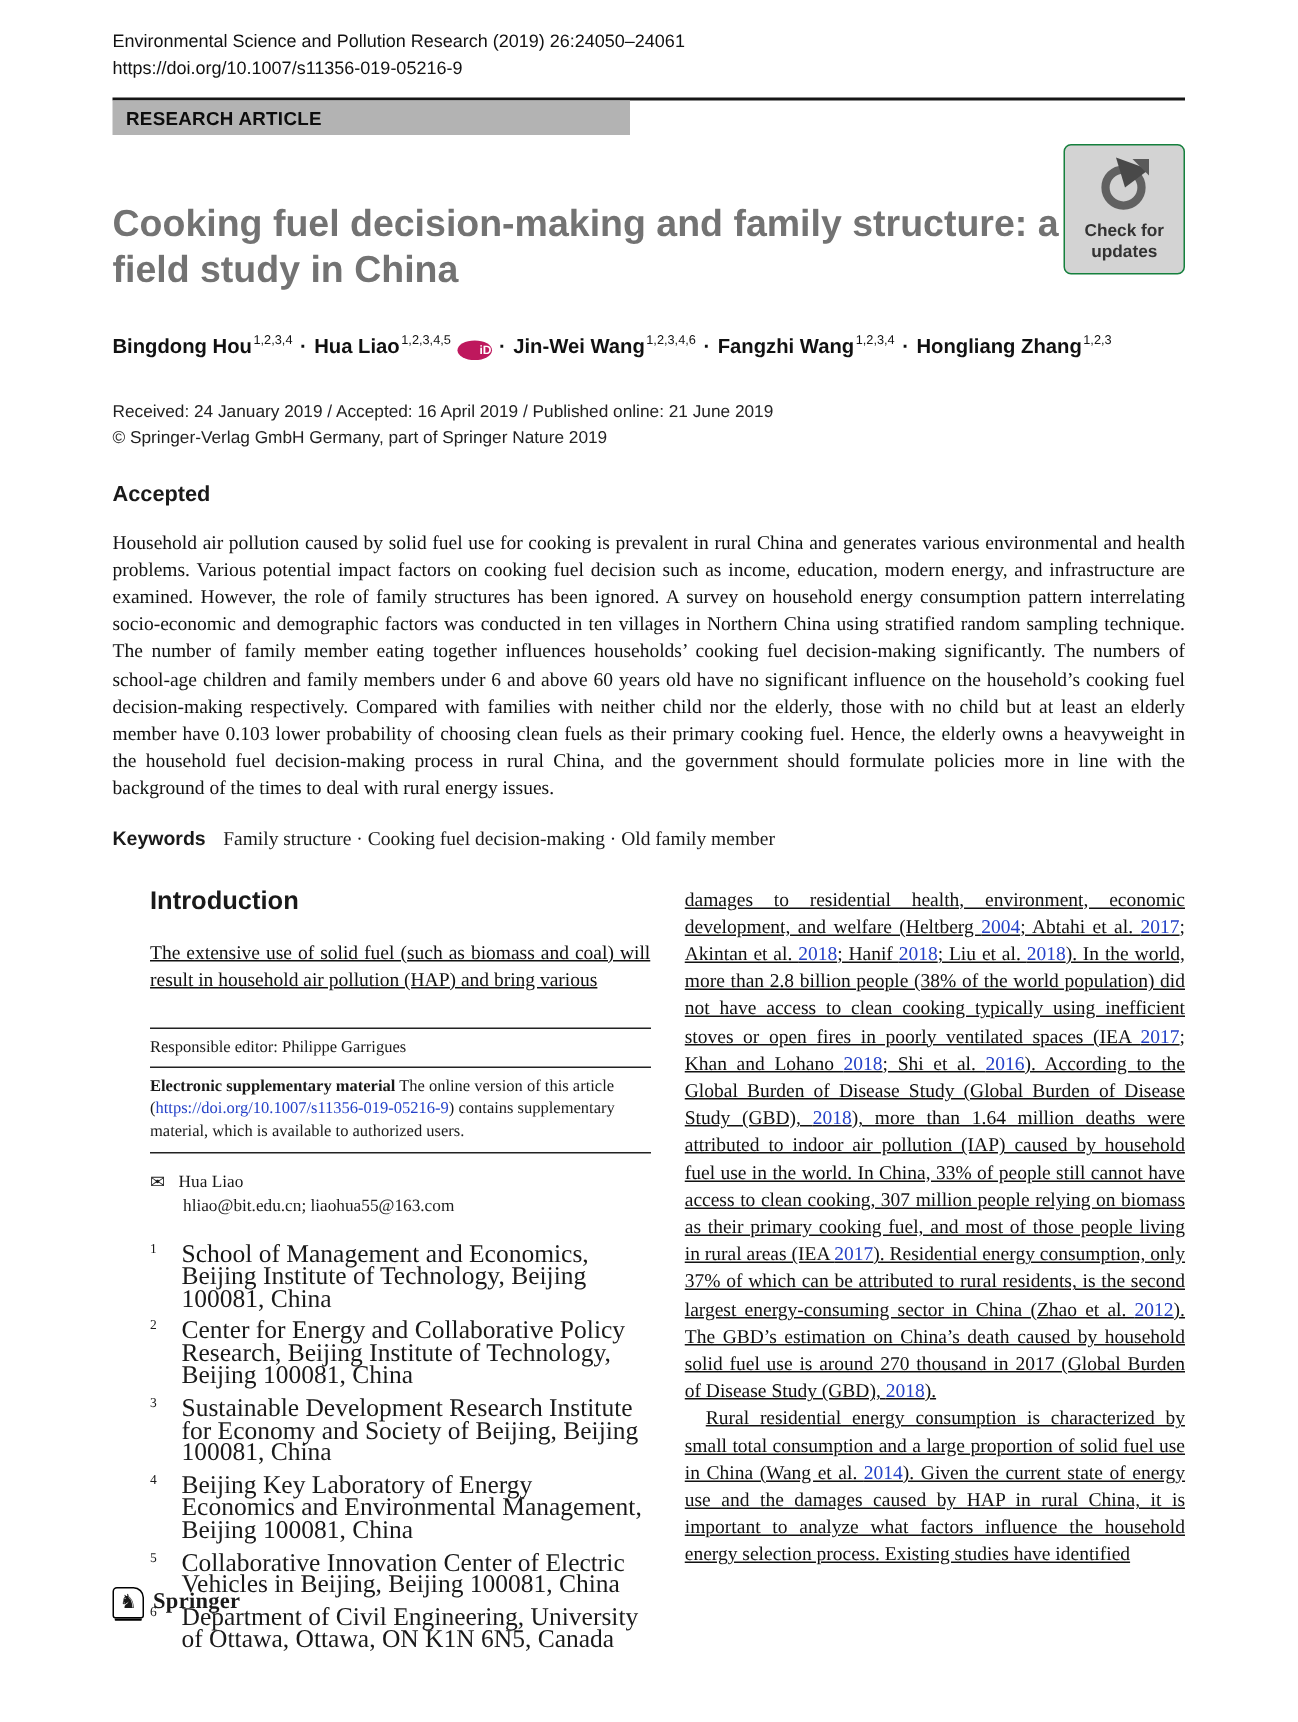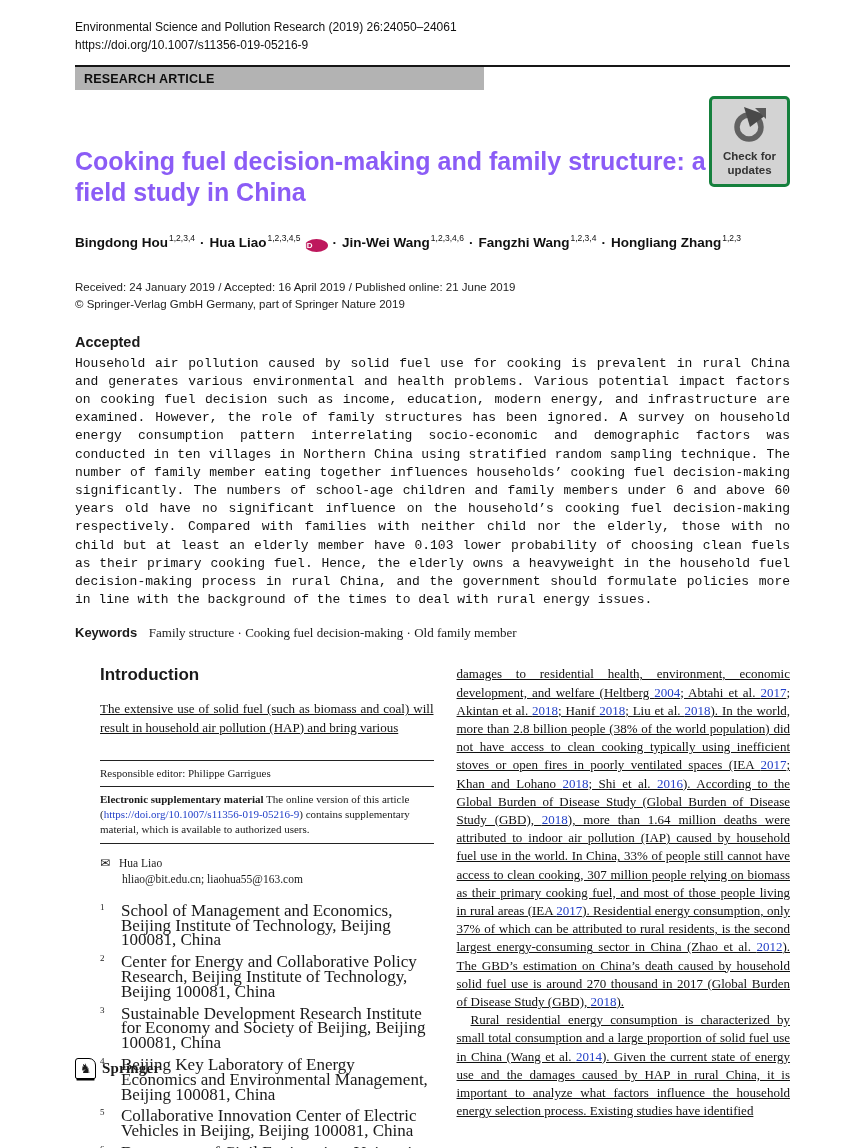--- a/index.html
+++ b/index.html
@@ -7,49 +7,49 @@
   body { background:#888; font-family:"Liberation Sans", sans-serif; }
   .page {
     position:relative; width:865px; height:1148px; margin:0 auto;
     background:#ffffff; color:#1a1a1a; overflow:hidden;
     padding:18px 75px 0 75px;
   }
   
   .jline { font-size:12px; line-height:18px; color:#111; }
   .rule-top { border-top:2.5px solid #161616; margin-top:11px; }
   .type-bar {
-    width:409px; background:#b3b3b3; padding:5px 9px 4px;
+    width:345px; background:#b3b3b3; padding:5px 9px 4px;
     font-size:12.5px; font-weight:bold; letter-spacing:.2px; color:#0d0d0d;
   }
   
   .check-badge {
     position:absolute; top:96px; right:75px; width:81px;
-    background:#d3d3d3; border:3px solid #15803d; border-radius:5px;
+    background:#d3d3d3; border:1px solid #15803d; border-radius:5px;
     text-align:center; padding:7px 2px 7px;
   }
   .check-badge .cb-text { font-size:11.5px; line-height:14px; font-weight:600; color:#333; }
   .cb-icon { display:block; margin:0 auto 3px; }
   
   .title {
-    margin-top:56px; font-size:25px; line-height:31px; font-weight:bold;
-    color:#8b5cf6; max-width:640px;
+    margin-top:44px; font-size:25px; line-height:31px; font-weight:bold;
+    color:#737373; max-width:640px;
   }
   .authors { margin-top:25px; font-size:13.5px; font-weight:bold; color:#111; }
   .authors sup { font-size:8.5px; font-weight:400; margin-left:1px; }
   .asep { margin:0 5px; }
   .orcid {
     display:inline-block; width:23px; height:13px; border-radius:50%;
     background:#be185d; color:#fff; font-size:8px; font-weight:bold;
-    text-align:left; line-height:13px; margin-left:4px; vertical-align:-1px;
+    text-align:right; line-height:13px; margin-left:4px; vertical-align:-1px;
   }
   .dates { margin-top:27px; font-size:11.5px; line-height:17px; color:#222; }
   
   .abs-head { margin-top:21px; font-size:14.5px; font-weight:bold; }
   .abs-body {
-    margin-top:5px; font-family:Liberation Mono, monospace; font-size:13px;
+    margin-top:15px; font-family:Liberation Serif, serif; font-size:13px;
     line-height:18.2px; text-align:justify; color:#111;
   }
   .keywords { margin-top:16px; font-size:13px; }
   .kw-label { font-weight:bold; font-family:"Liberation Sans", sans-serif; }
   .kw-text { font-family:"Liberation Serif", serif; margin-left:8px; }
   
   .cols { display:flex; gap:23px; margin-top:24px;margin-left:25px; }
   .col { flex:1; min-width:0; }
   .intro-head { font-size:17px; font-weight:bold; margin-bottom:15px; }
   .serif { font-family:"Liberation Serif", serif; font-size:13px; line-height:18.2px; text-align:justify; color:#111;text-decoration:underline; }

